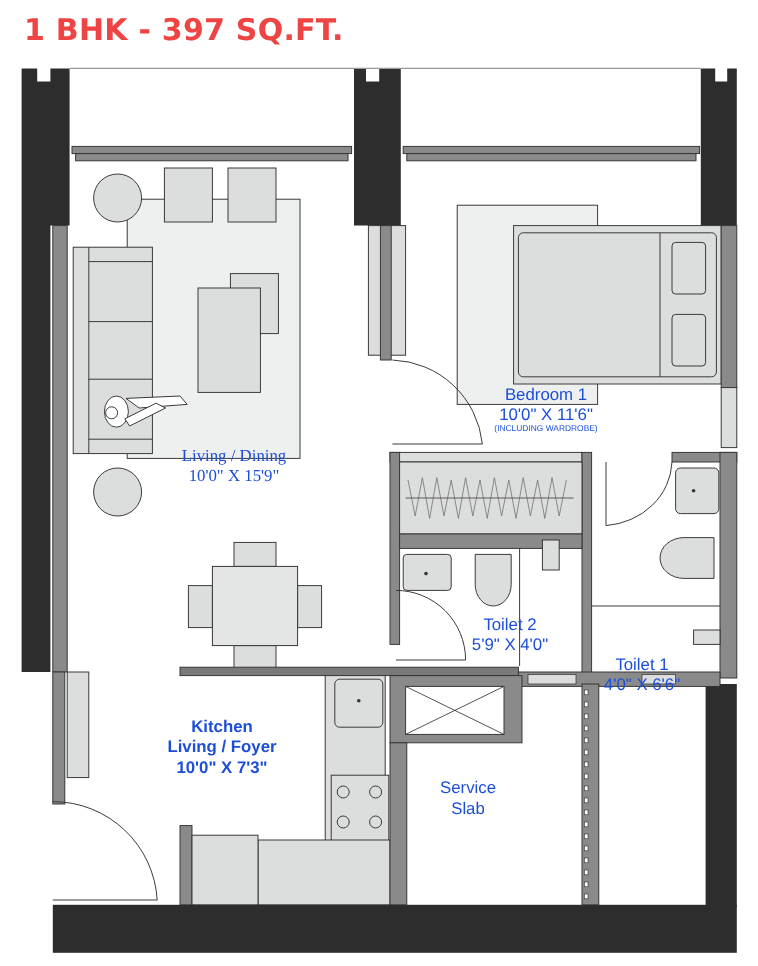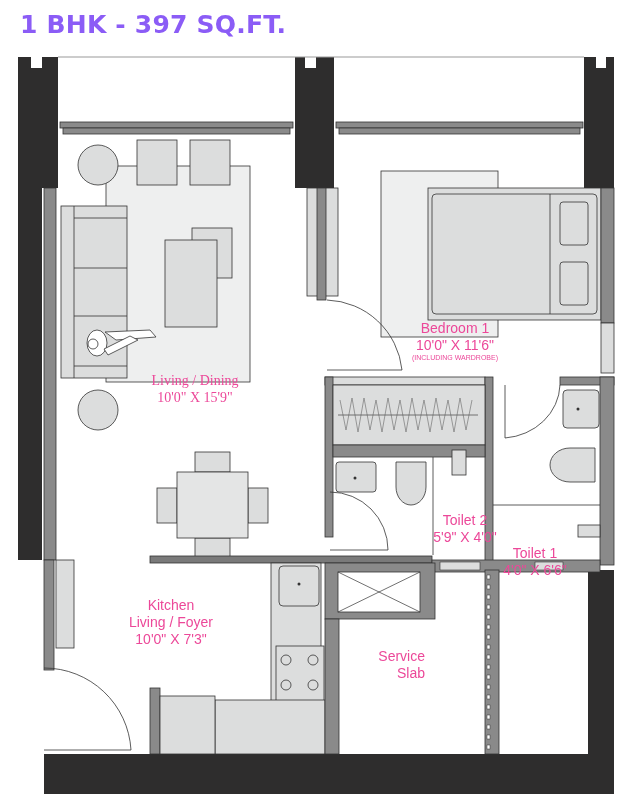--- a/index.html
+++ b/index.html
@@ -1,19 +1,19 @@
 <!DOCTYPE html>
 <html><head>
 <meta charset="utf-8">
 <style>
   html, body { margin:0; padding:0; background:#ffffff; }
   body { width:632px; height:805px; position:relative; overflow:hidden; font-family:"Liberation Sans", sans-serif; }
-  .title { position:absolute; left:20px; top:10px; font-size:25px; font-weight:bold; color:#8b5cf6; letter-spacing:0.2px; font-family:"DejaVu Sans", sans-serif; }
+  .title { position:absolute; left:20px; top:10px; font-size:25px; font-weight:bold; color:#ef4444; letter-spacing:0.2px; font-family:"DejaVu Sans", sans-serif; }
   svg { position:absolute; left:0; top:0; }
-  .lbl { position:absolute; color:#ec4899; text-align:center; line-height:17px; font-size:14px; white-space:nowrap; }
+  .lbl { position:absolute; color:#1d4ed8; text-align:center; line-height:17px; font-size:14px; white-space:nowrap; }
   .small { font-size:7px; line-height:8px; }
 </style>
 </head>
 <body>
 
 <div class="title">1 BHK - 397 SQ.FT.</div>
 
 <svg width="632" height="805" viewBox="0 0 632 805">
 
   <g fill="#2e2d2d">
@@ -167,32 +167,32 @@
   <div>Living / Dining</div>
   <div>10'0" X 15'9"</div>
 </div>
 
 <div class="lbl" style="left:400px;top:320px;width:110px;">
   <div>Bedroom 1</div>
   <div>10'0" X 11'6"</div>
   <div class="small">(INCLUDING WARDROBE)</div>
 </div>
 
-<div class="lbl" style="left:420px;top:512px;width:90px;">
+<div class="lbl" style="left:380px;top:512px;width:90px;">
   <div>Toilet 2</div>
   <div>5'9" X 4'0"</div>
 </div>
 
 <div class="lbl" style="left:495px;top:545px;width:80px;">
   <div>Toilet 1</div>
   <div>4'0" X 6'6"</div>
 </div>
 
-<div class="lbl" style="left:116px;top:597px;width:110px;">
+<div class="lbl" style="left:130px;top:597px;width:110px;font-weight:bold;">
   <div>Kitchen</div>
   <div>Living / Foyer</div>
   <div>10'0" X 7'3"</div>
 </div>
 
-<div class="lbl" style="left:355px;top:648px;width:70px;text-align:right;">
+<div class="lbl" style="left:355px;top:648px;width:70px;">
   <div>Service</div>
   <div>Slab</div>
 </div>
 
 </body></html>

